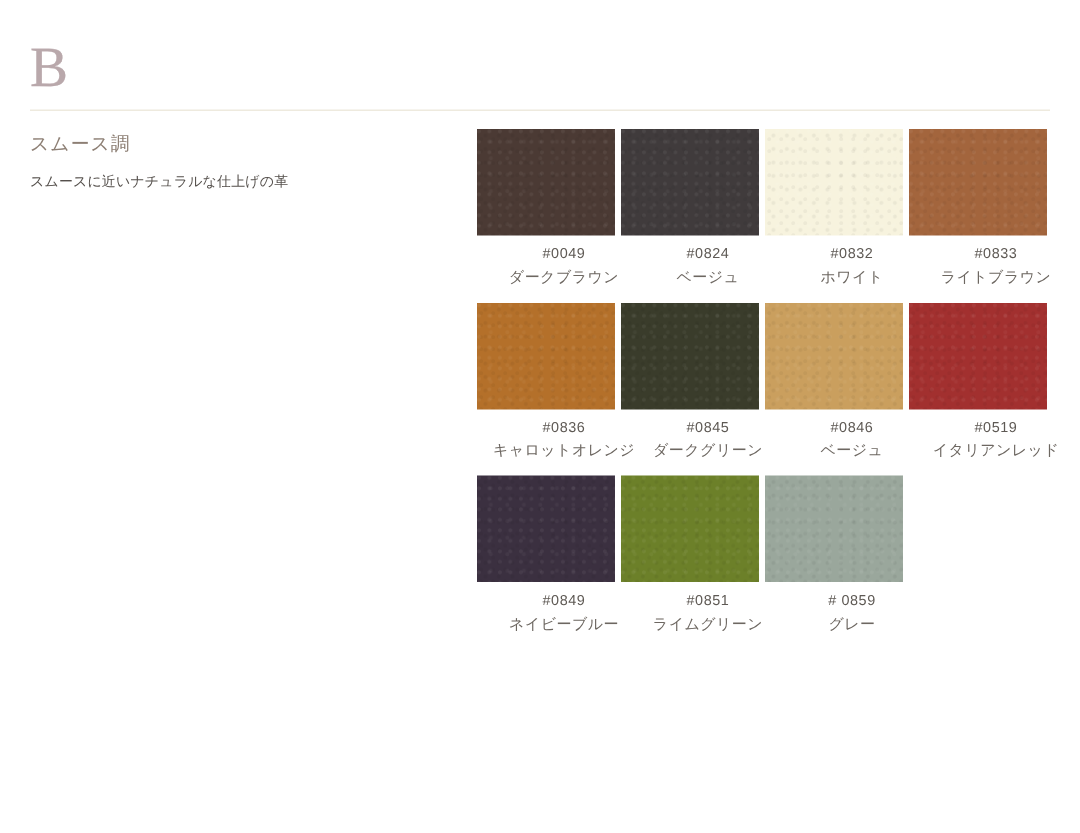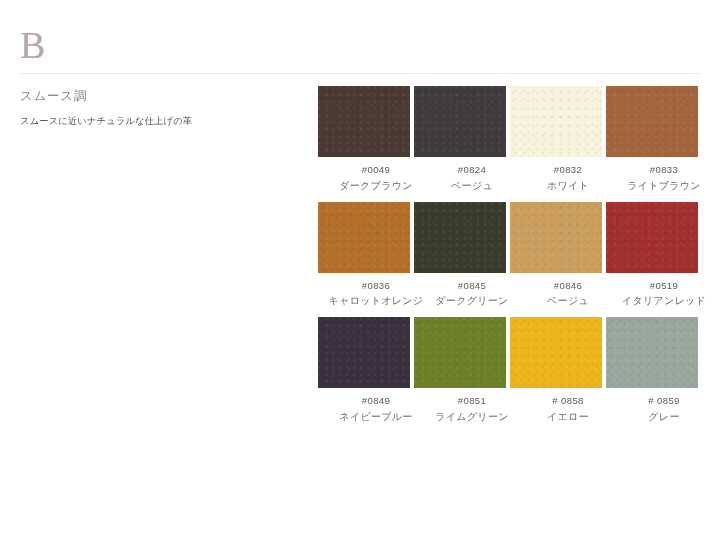--- a/index.html
+++ b/index.html
@@ -185,24 +185,19 @@
         <div class="swatch-chip" style="background: rgb(59, 48, 64);"></div>
         <div class="swatch-code">#0849</div>
         <div class="swatch-name">ネイビーブルー</div>
       </div>
       <div class="swatch-cell">
         <div class="swatch-chip" style="background: rgb(108, 128, 41);"></div>
         <div class="swatch-code">#0851</div>
         <div class="swatch-name">ライムグリーン</div>
       </div>
       <div class="swatch-cell">
-        <div class="swatch-chip" style="background: rgb(237, 181, 28);"></div>
-        <div class="swatch-code"># 0858</div>
-        <div class="swatch-name">イエロー</div>
-      </div>
-      <div class="swatch-cell">
         <div class="swatch-chip" style="background: rgb(154, 167, 156);"></div>
         <div class="swatch-code"># 0859</div>
         <div class="swatch-name">グレー</div>
       </div>
     </div>
 
 </div>
 
 </body></html>

